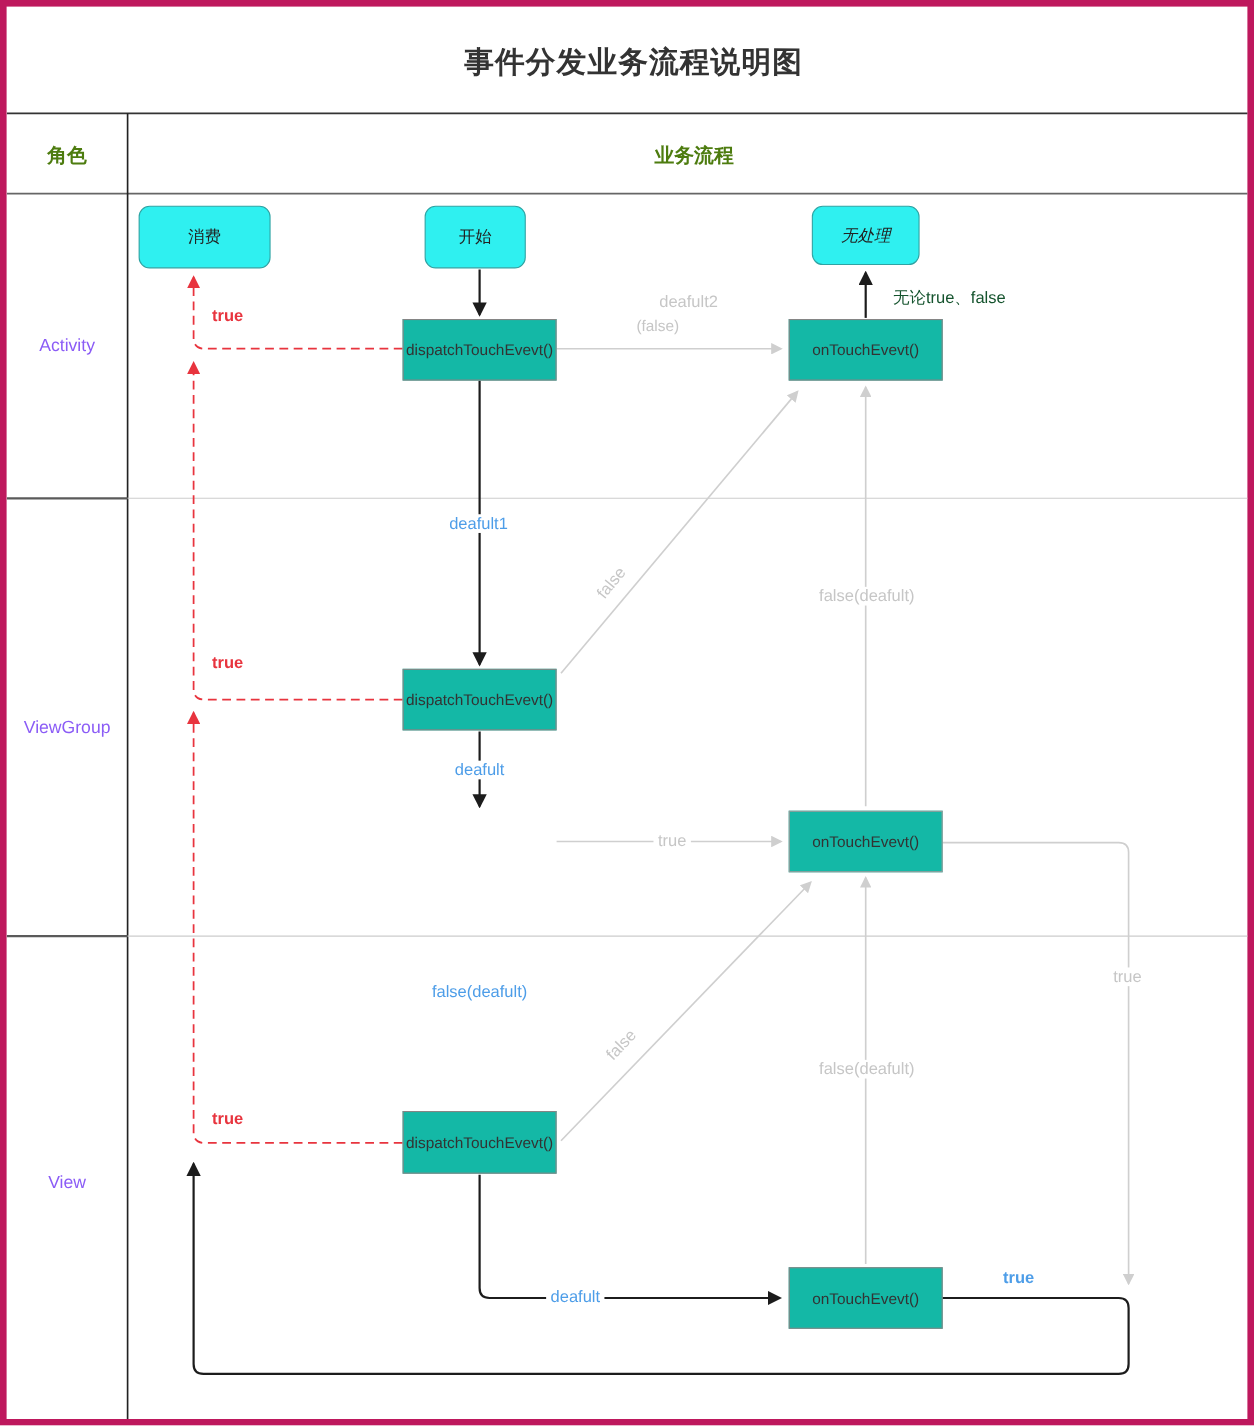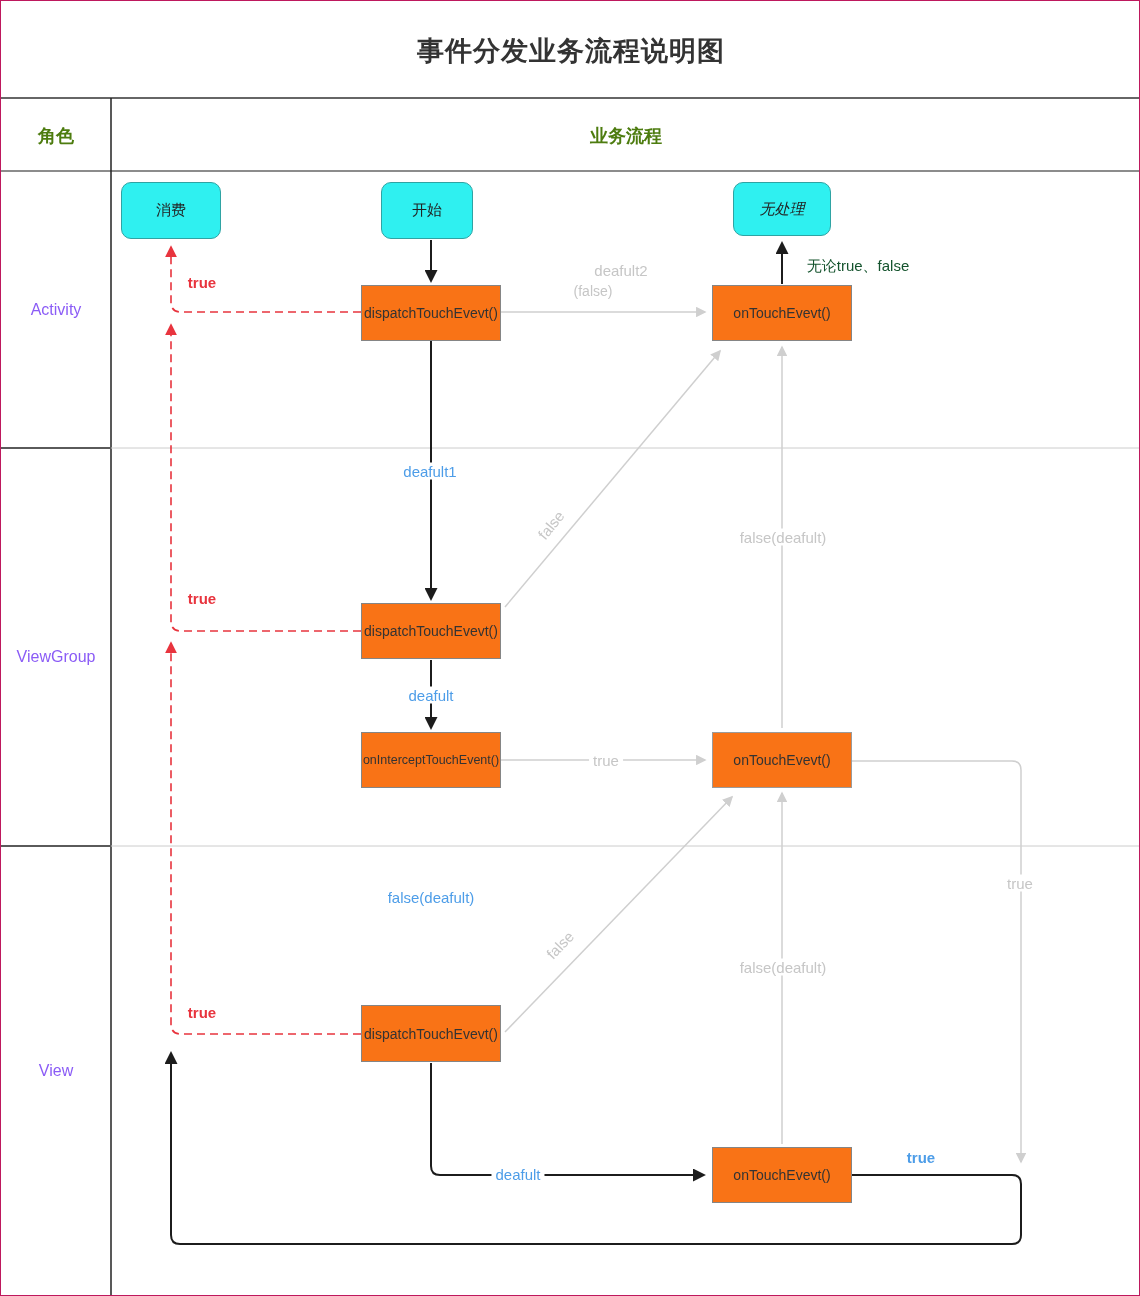--- a/index.html
+++ b/index.html
@@ -1,25 +1,25 @@
 <!DOCTYPE html>
 <html><head>
 <meta charset="utf-8">
 <style>
   html,body{margin:0;padding:0;background:#fff;}
   body{font-family:"Liberation Sans","DejaVu Sans",sans-serif;}
   #canvas{position:relative;width:1140px;height:1296px;background:#fff;
-          box-sizing:border-box;border:1px solid #be185d;overflow:hidden;}
+          box-sizing:border-box;border:6px solid #be185d;overflow:hidden;}
   #wires{position:absolute;left:0;top:0;z-index:1;}
   .txt{position:absolute;z-index:3;transform:translate(-50%,-50%);white-space:nowrap;}
   .title{font-size:27px;font-weight:bold;color:#333;letter-spacing:1px;}
   .hdr{font-size:18px;font-weight:bold;color:#4d7c0f;}
   .lane-label{font-size:16px;color:#8b5cf6;}
   .node{position:absolute;z-index:2;display:flex;align-items:center;justify-content:center;
-        box-sizing:border-box;background:#f97316;border:1px solid #858585;
+        box-sizing:border-box;background:#14b8a6;border:1px solid #858585;
         font-size:14px;color:#333;text-align:center;}
   .node.terminal{background:var(--cyan);border:1px solid #2fa3a3;border-radius:10px;
                  font-size:15px;color:#222;}
   .node.lightbr{border-color:#9b9b9b;}
   .node.small{font-size:12.5px;}
   .elabel{background:#fff;padding:0 4px;font-size:15px;}
   .elabel.gray{color:#c6c6c6;}
   .elabel.lgray{color:#14532d;}
   .elabel.blue{color:#4d9de8;}
   .elabel.red{color:#e8343e;font-weight:bold;}
@@ -73,28 +73,27 @@
   </svg>
 
   <span class="txt title" style="left:570px;top:50px;">事件分发业务流程说明图</span>
   <span class="txt hdr" style="left:55px;top:135px;">角色</span>
   <span class="txt hdr" style="left:625px;top:135px;">业务流程</span>
 
   <span class="txt lane-label" style="left:55px;top:309px;">Activity</span>
   <span class="txt lane-label" style="left:55px;top:656px;">ViewGroup</span>
   <span class="txt lane-label" style="left:55px;top:1070px;">View</span>
 
-  <div class="node terminal" style="left:120px;top:181px;width:100px;height:57px;">消费</div>
+  <div class="node terminal" style="left:120px;top:181px;width:120px;height:57px;">消费</div>
   <div class="node terminal" style="left:380px;top:181px;width:92px;height:57px;">开始</div>
   <div class="node terminal" style="left:732px;top:181px;width:98px;height:54px;font-style:italic;">无处理</div>
 
   <div class="node" style="left:360px;top:284px;width:140px;height:56px;">dispatchTouchEvevt()</div>
   <div class="node" style="left:711px;top:284px;width:140px;height:56px;">onTouchEvevt()</div>
   <div class="node" style="left:360px;top:602px;width:140px;height:56px;">dispatchTouchEvevt()</div>
-  <div class="node small" style="left:360px;top:731px;width:140px;height:56px;">onInterceptTouchEvent()</div>
   <div class="node lightbr" style="left:711px;top:731px;width:140px;height:56px;">onTouchEvevt()</div>
   <div class="node" style="left:360px;top:1004px;width:140px;height:57px;">dispatchTouchEvevt()</div>
   <div class="node" style="left:711px;top:1146px;width:140px;height:56px;">onTouchEvevt()</div>
 
   <span class="txt elabel red nobg" style="left:201px;top:281px;">true</span>
   <span class="txt elabel gray nobg" style="left:620px;top:269px;">deafult2</span>
   <span class="txt elabel gray nobg" style="left:592px;top:290px;font-size:14px;">(false)</span>
   <span class="txt elabel lgray nobg" style="left:857px;top:265px;">无论true、false</span>
   <span class="txt elabel blue" style="left:429px;top:470px;">deafult1</span>
   <span class="txt elabel gray" style="left:550px;top:524px;transform:translate(-50%,-50%) rotate(-51deg);">false</span>

